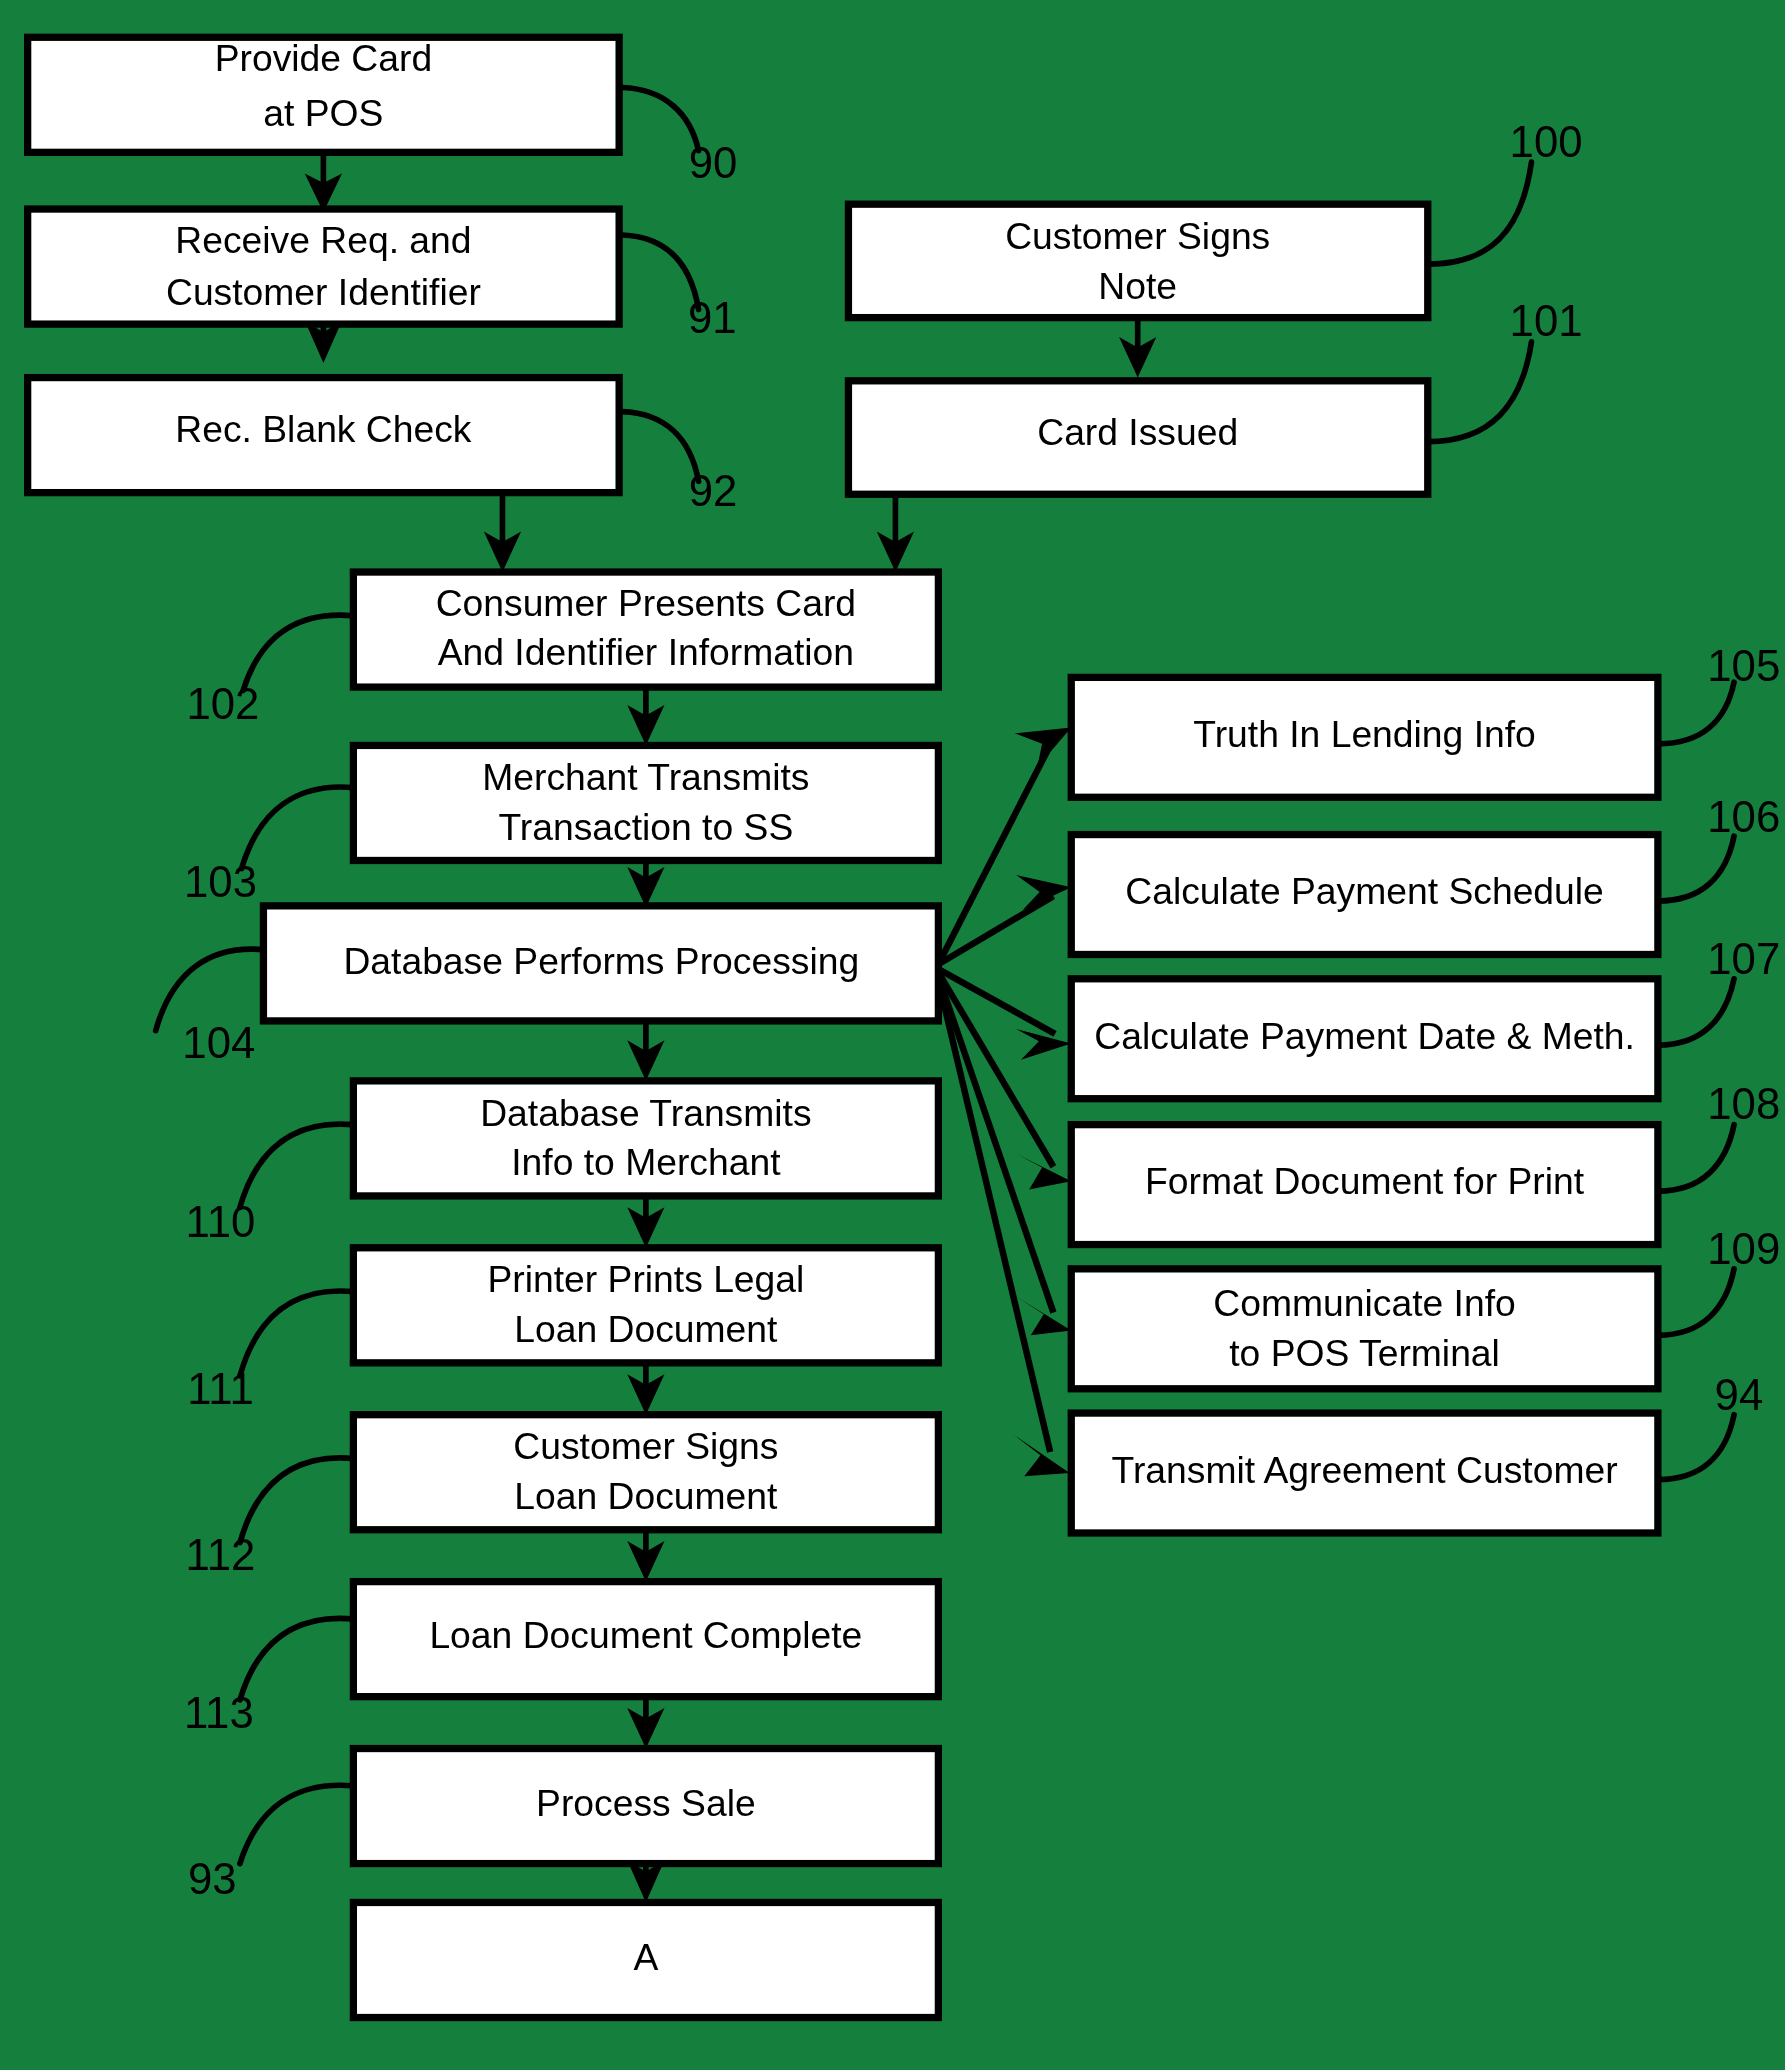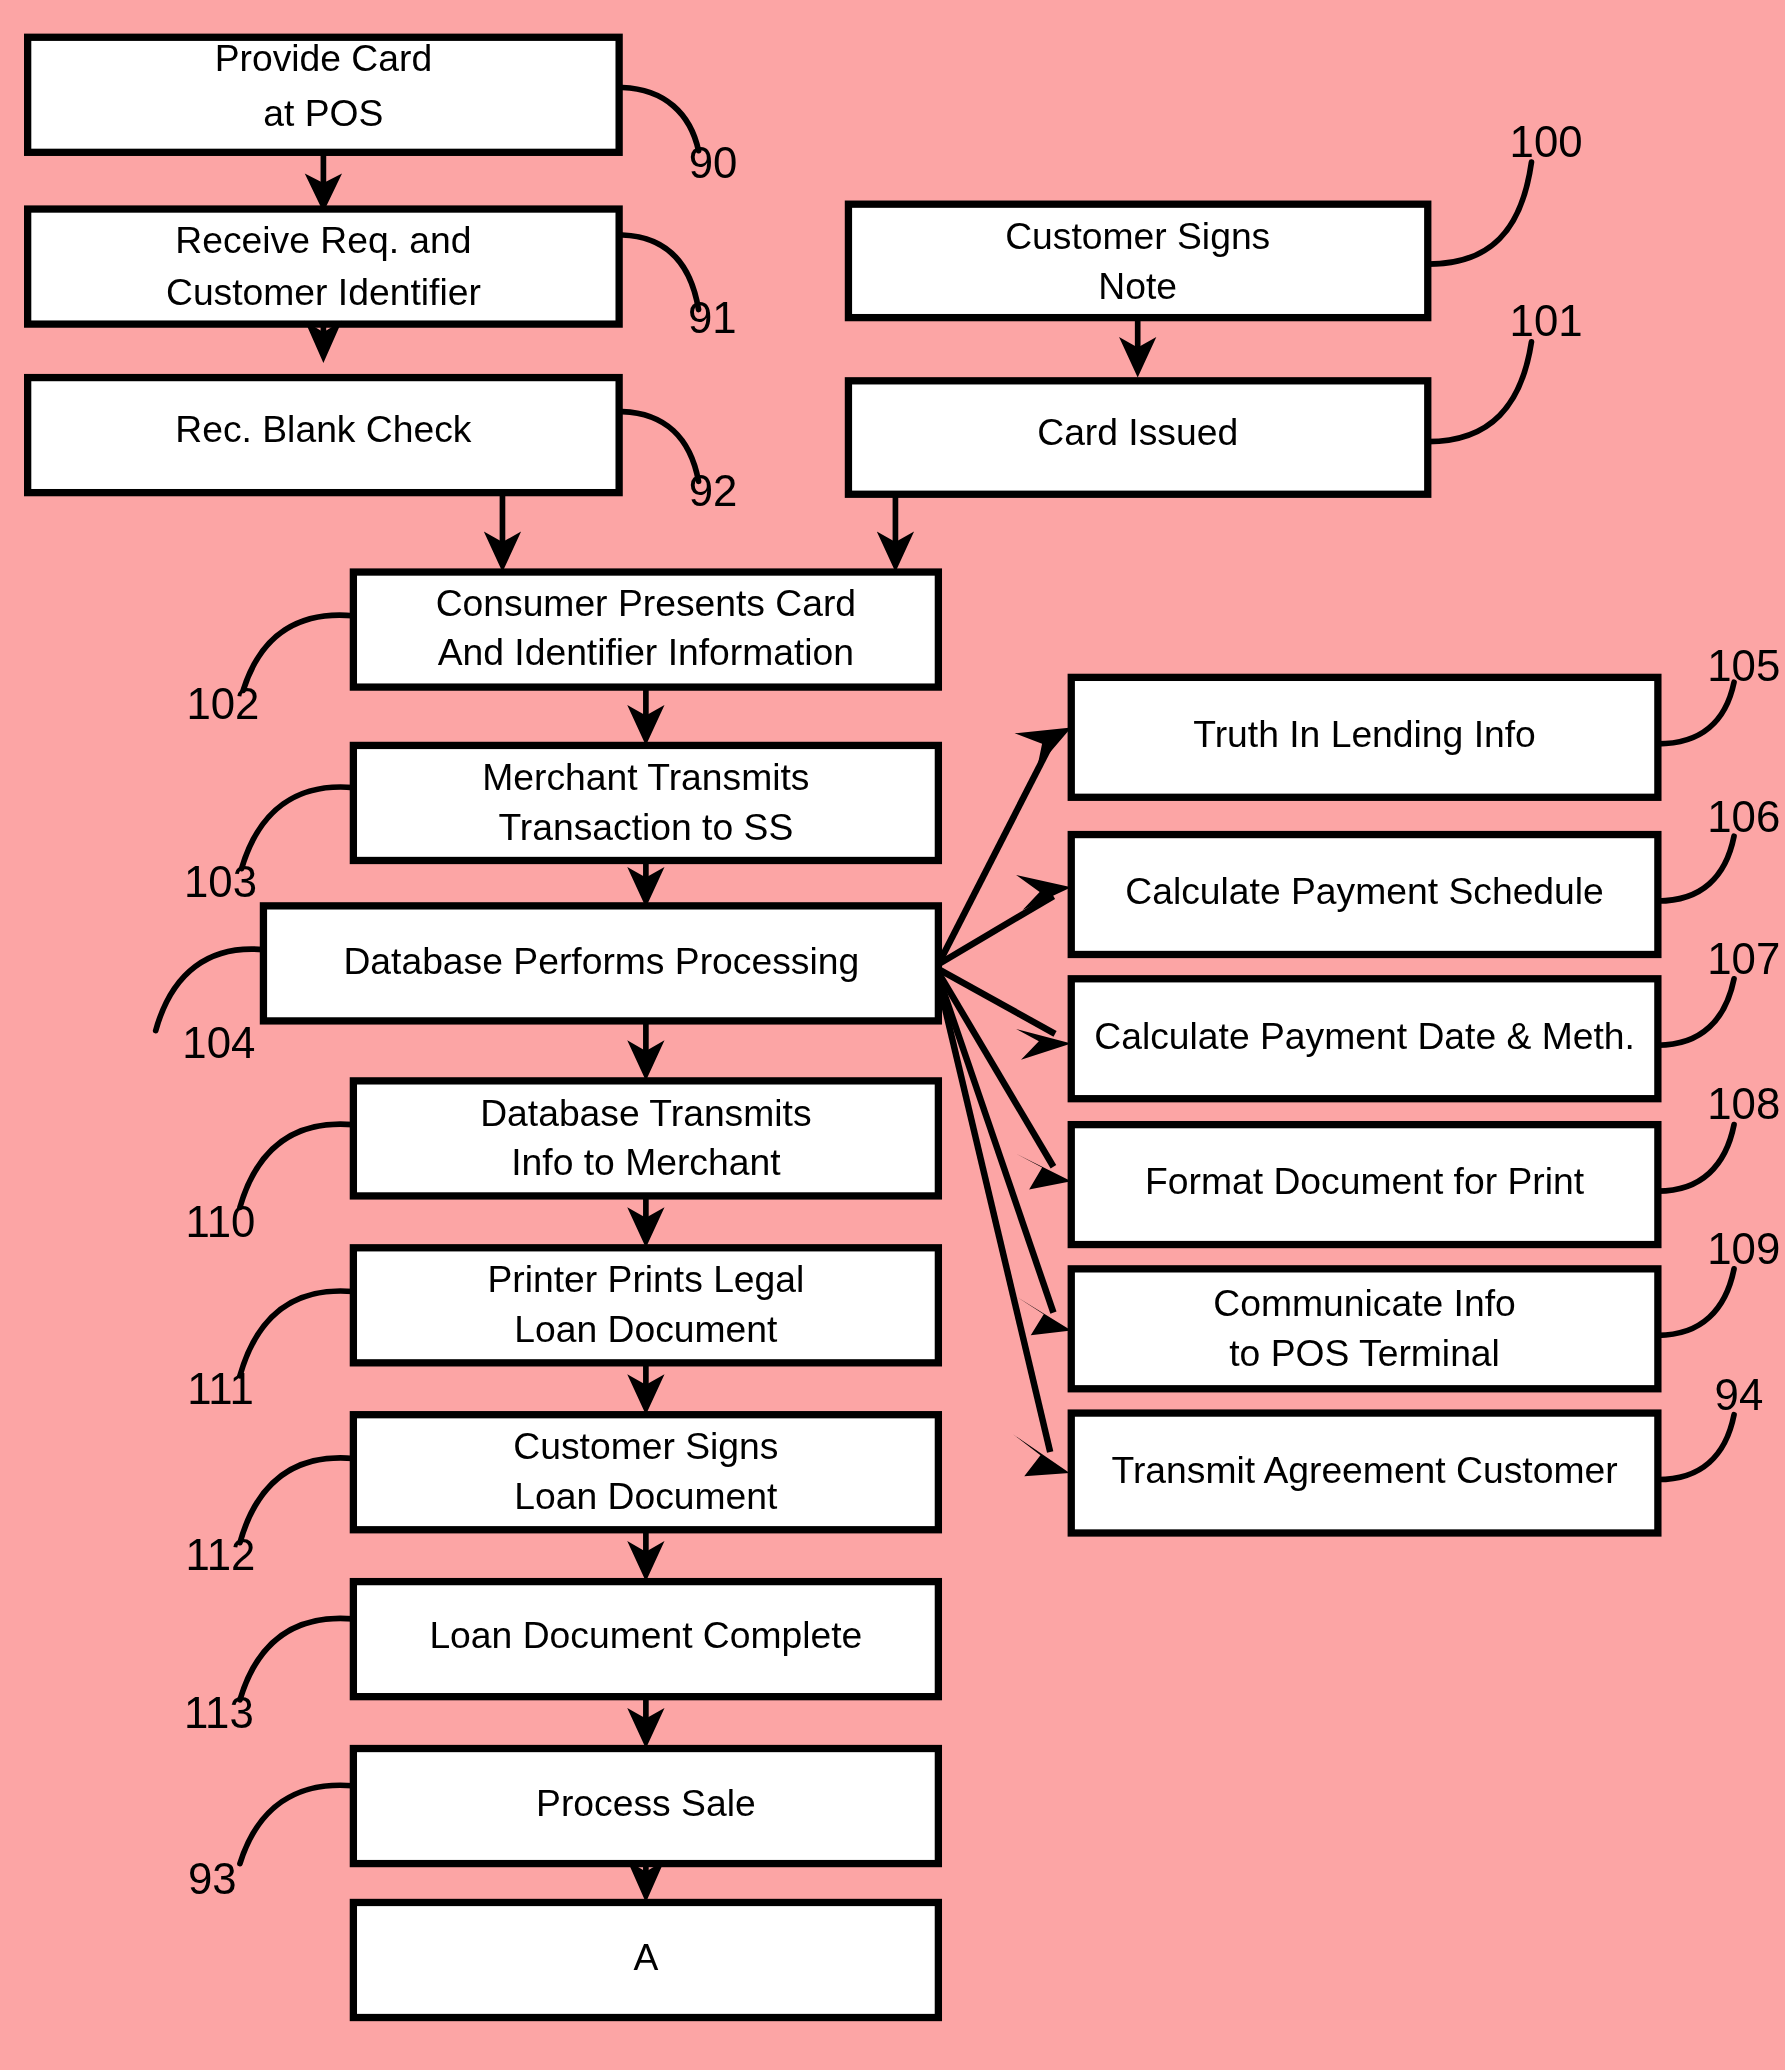--- a/index.html
+++ b/index.html
@@ -7,21 +7,21 @@
     padding: 0;
     background: #ffffff;
   }
   body {
     font-family: "Liberation Sans", sans-serif;
   }
   #diagram-root {
     position: relative;
     width: 1786px;
     height: 2071px;
-    background: #fca5a5;
+    background: #15803d;
     overflow: hidden;
   }
   svg.flow {
     position: absolute;
     top: 0;
     left: 0;
     width: 1786px;
     height: 2071px;
     display: block;
   }

